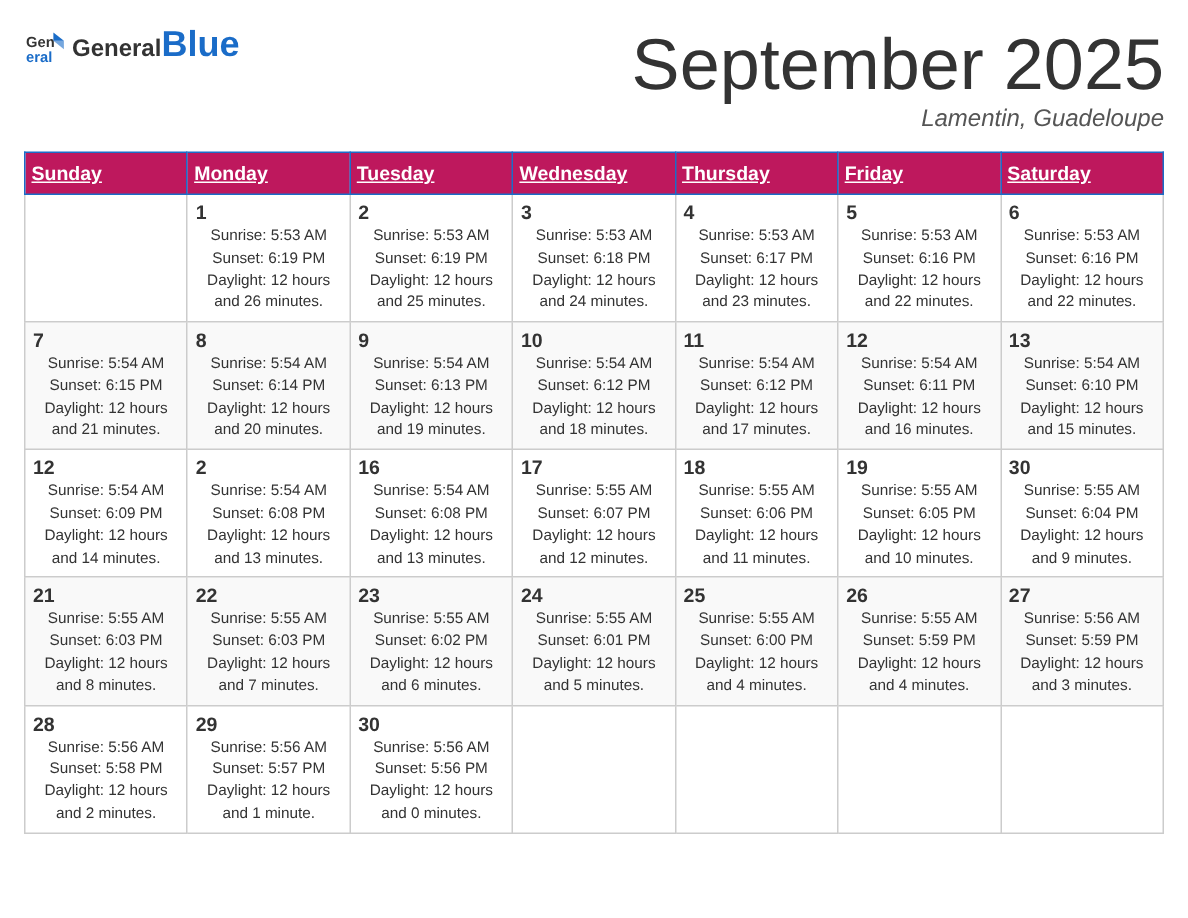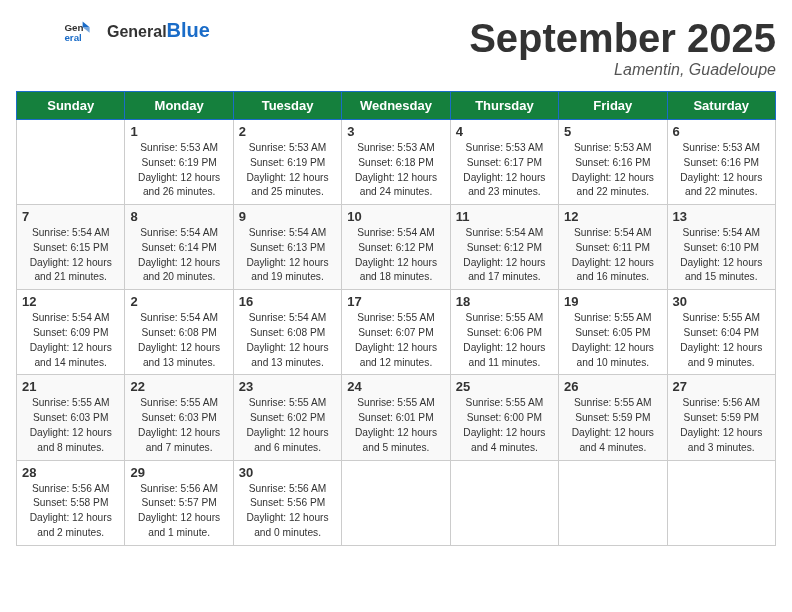--- a/index.html
+++ b/index.html
@@ -12,64 +12,64 @@
     }
     .header-area {
       display: flex;
       justify-content: space-between;
       align-items: flex-start;
       margin-bottom: 12px;
     }
     .logo {
       display: flex;
       align-items: center;
-      gap: 16px;
-      margin-left: 47px;
+      gap: 4px;
     }
     .logo-text-general {
       font-size: 16px;
       font-weight: bold;
       color: #333;
     }
     .logo-text-blue {
-      font-size: 20px;
+      font-size: 24px;
       font-weight: bold;
       color: #1a6cc8;
       text-align: center;
     }
     .logo-icon {
       width: 28px;
       height: 28px;
     }
     .title-area {
       text-align: right;
     }
     .month-title {
-      font-size: 40px;
-      font-weight: bold;
+      font-size: 48px;
+      font-weight: normal;
       color: #333;
     }
     .location-title {
       font-size: 16px;
       color: #555;
       font-style: italic;
     }
     .calendar {
       width: 100%;
       border-collapse: collapse;
       border: 1px solid #ccc;
     }
     .calendar th {
-      background-color: #15803d;
+      background-color: #be185d;
       color: #fff;
       font-size: 13px;
       font-weight: bold;
       padding: 6px 4px;
-      text-align: center;
+      text-align: left;
       border: 1px solid #1a6cc8;
+      text-decoration: underline;
     }
     .calendar td {
       vertical-align: top;
       border: 1px solid #ccc;
       padding: 4px 5px;
       width: 108px;
       min-height: 80px;
       font-size: 10.5px;
       color: #333;
       background: #fff;

